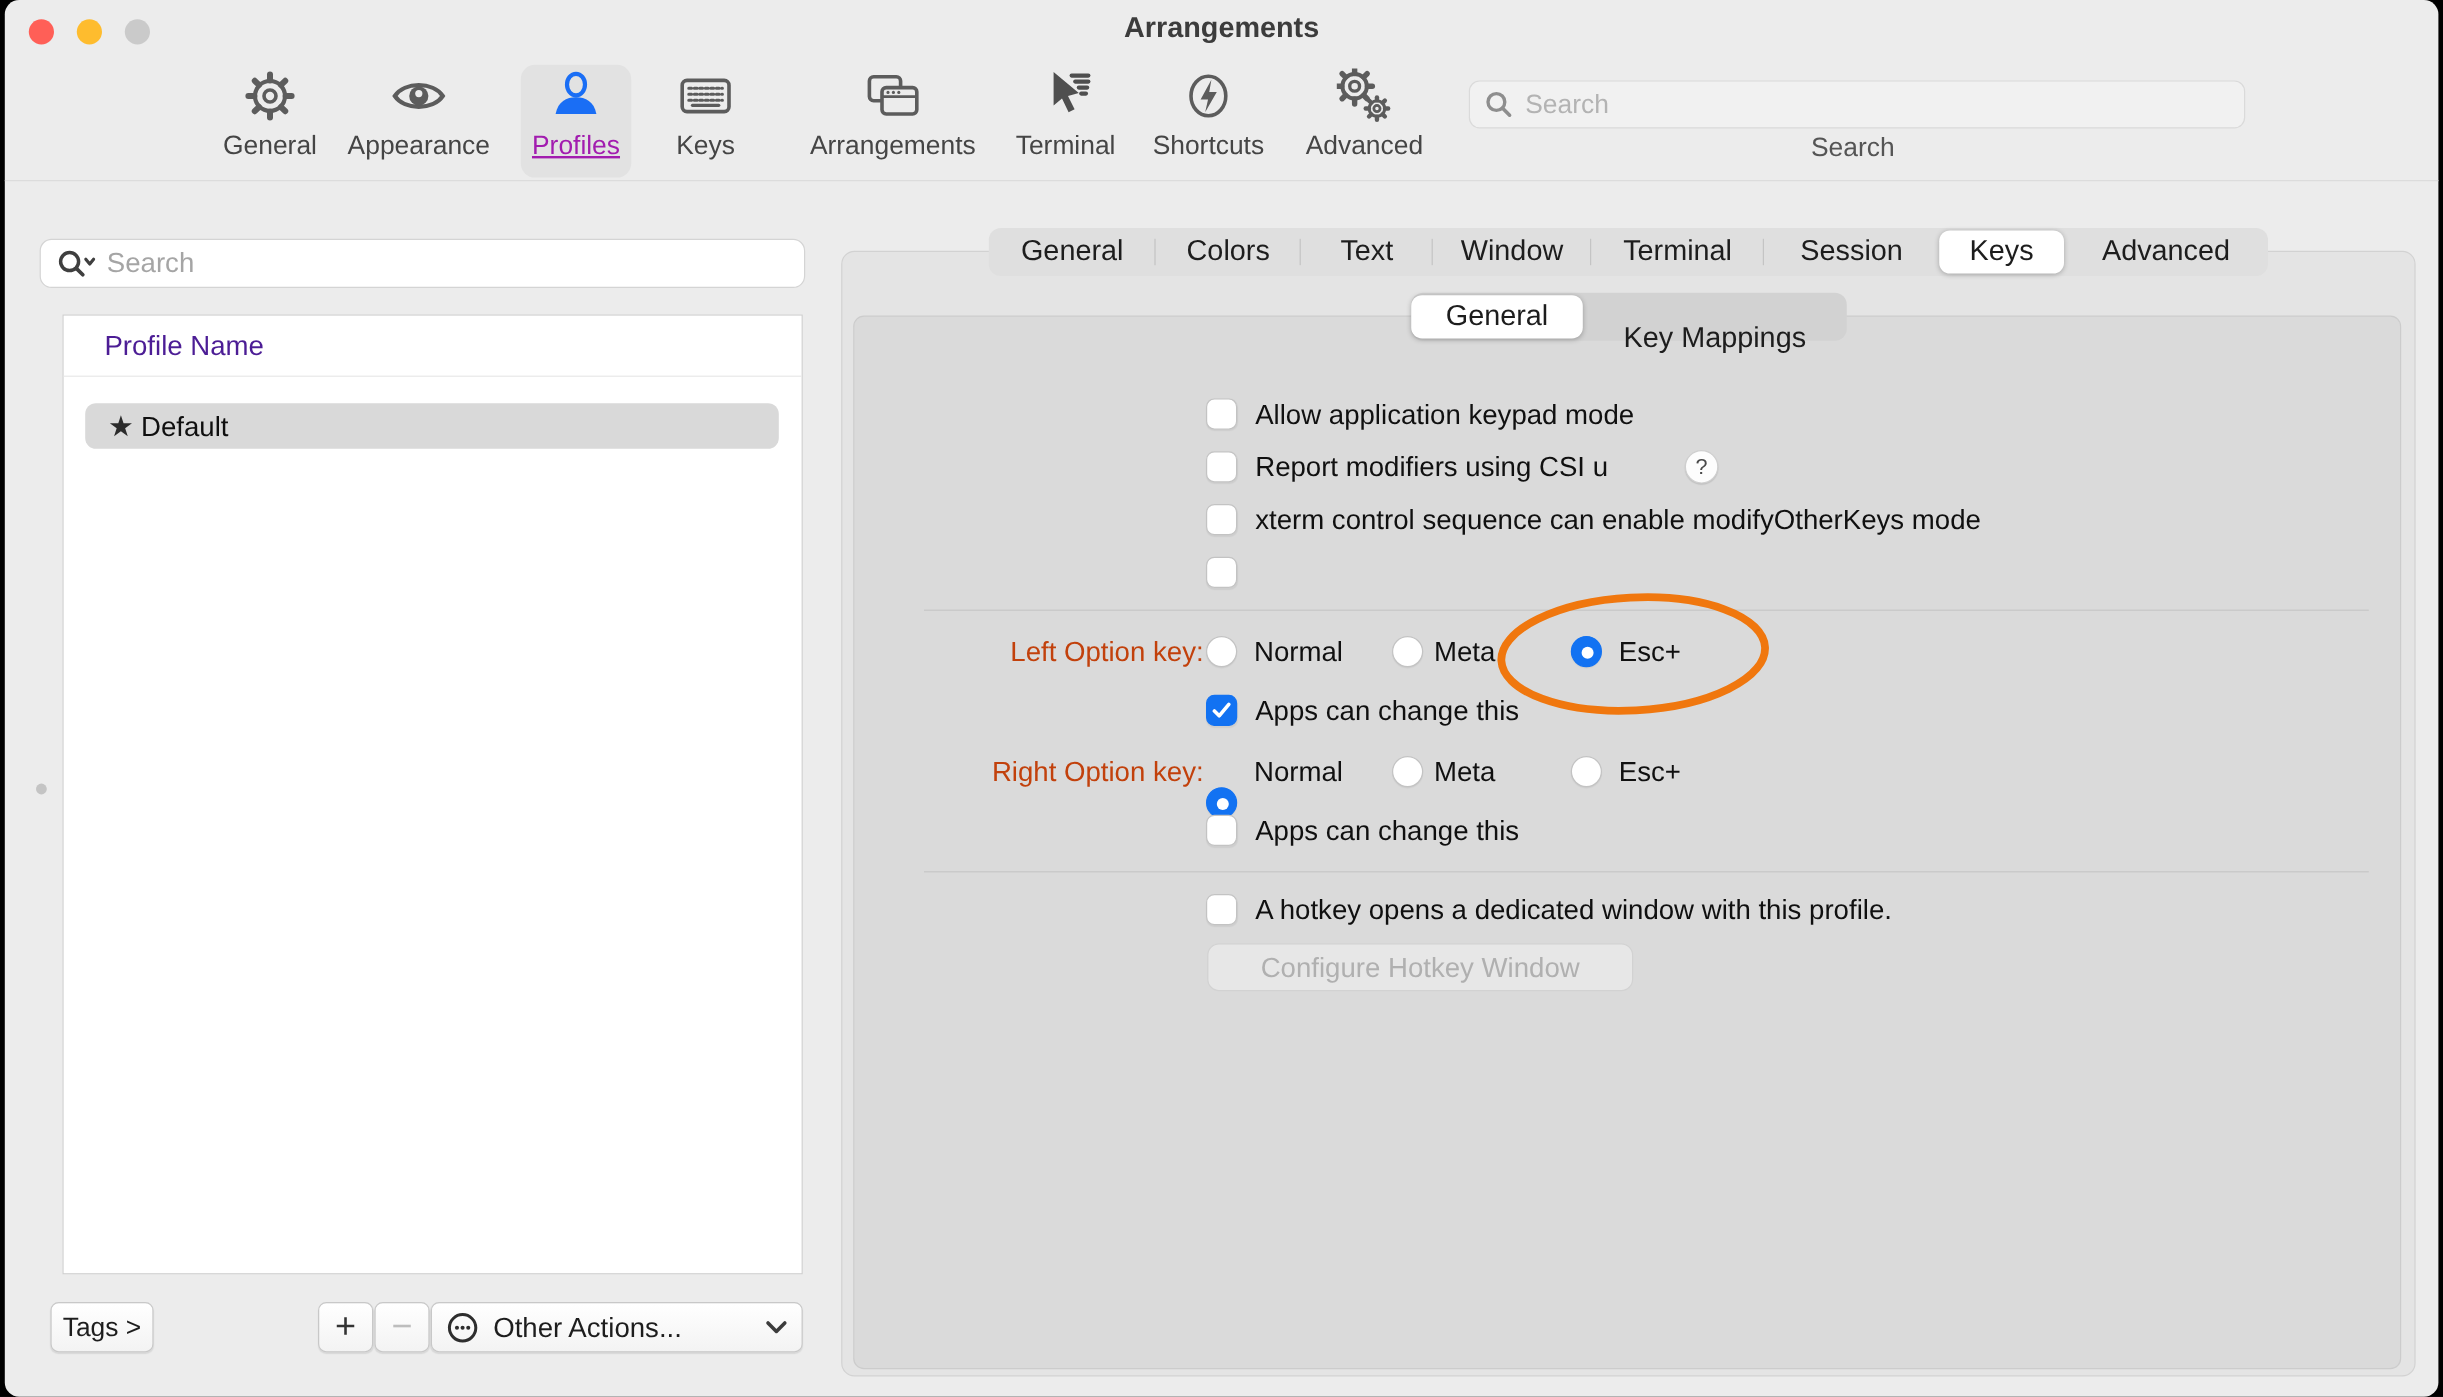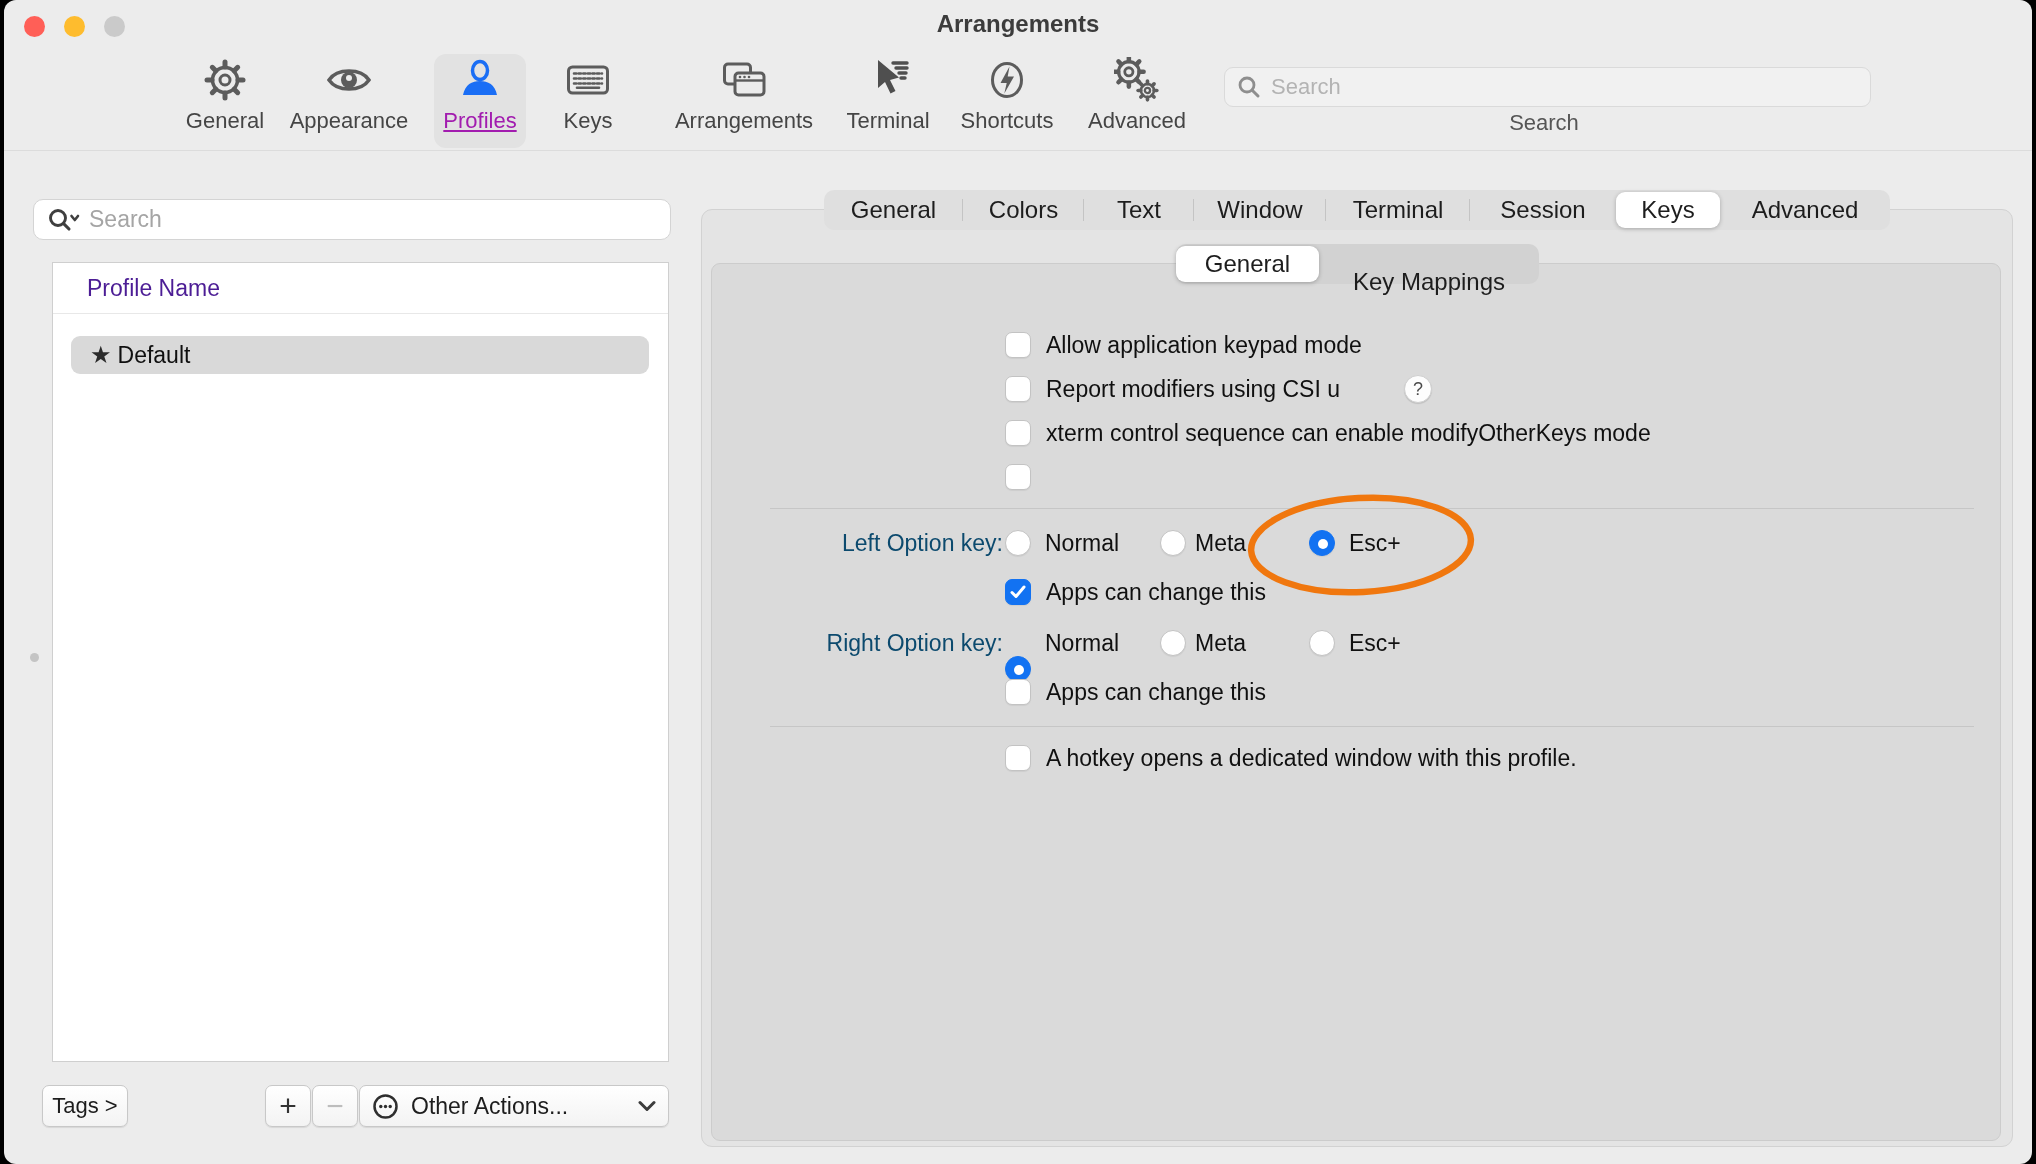--- a/index.html
+++ b/index.html
@@ -58,21 +58,21 @@
   
   .cb{width:26px;height:26px;background:#fff;border:1px solid #c3c3c3;border-radius:7px;
       box-sizing:border-box;box-shadow:0 1px 1px rgba(0,0,0,.06);}
   .cb.checked{background:#1272f2;border-color:#1272f2;display:flex;align-items:center;justify-content:center;}
   .radio{width:26px;height:26px;background:#fff;border:1px solid #c3c3c3;border-radius:50%;
          box-sizing:border-box;box-shadow:0 1px 1px rgba(0,0,0,.06);}
   .radio.selected{background:#1272f2;border-color:#1272f2;position:relative;}
   .radio.selected:after{content:"";position:absolute;left:8px;top:8px;width:10px;height:10px;
                         border-radius:50%;background:#fff;}
   .rowlabel{font-size:23px;color:#101010;white-space:nowrap;line-height:28px;text-align:right;}
-  .optlabel{left:707px;width:292px;text-align:right;font-size:23px;color:#0c4a6e;line-height:28px;}
+  .optlabel{left:707px;width:292px;text-align:right;font-size:23px;color:#c2410c;line-height:28px;}
   .helpbadge{width:28px;height:28px;border-radius:50%;background:#fdfdfd;border:1px solid #cfcfcf;
              box-shadow:0 1px 1px rgba(0,0,0,.12);display:flex;align-items:center;justify-content:center;
              font-size:18px;color:#4a4a4a;box-sizing:border-box;}
   .hsep{height:1px;background:#c6c6c6;}
   .cfgbtn{left:1002px;top:786px;width:355px;height:40px;background:#e7e7e7;border:1px solid #d2d2d2;
           border-radius:10px;display:flex;align-items:center;justify-content:center;
           font-size:23px;color:#b0b0b0;box-sizing:border-box;}
   .chev{margin-left:auto;margin-right:12px;}
   svg{display:block;}
 </style>
@@ -335,18 +335,21 @@
   <span class="abs rowlabel" style="left:1345px;top:629px;">Esc+</span>
 
   <div class="abs cb" style="left:1001px;top:679px;"></div>
   <span class="abs rowlabel" style="left:1042px;top:678px;">Apps can change this</span>
 
   <div class="abs hsep" style="left:766px;top:726px;width:1204px;"></div>
 
   <div class="abs cb" style="left:1001px;top:745px;"></div>
   <span class="abs rowlabel" style="left:1042px;top:744px;">A hotkey opens a dedicated window with this profile.</span>
 
+  <div class="abs cfgbtn">
+    <span>Configure Hotkey Window</span>
+  </div>
 
   <svg class="abs" style="left:1235px;top:488px;" width="250" height="120" viewBox="0 0 250 120">
     <ellipse cx="122" cy="57" rx="110" ry="47" fill="none" stroke="#f0770e" stroke-width="6.5" transform="rotate(-3 122 57)" stroke-linecap="round"></ellipse>
   </svg>
 
 </div>
 
 </body></html>

